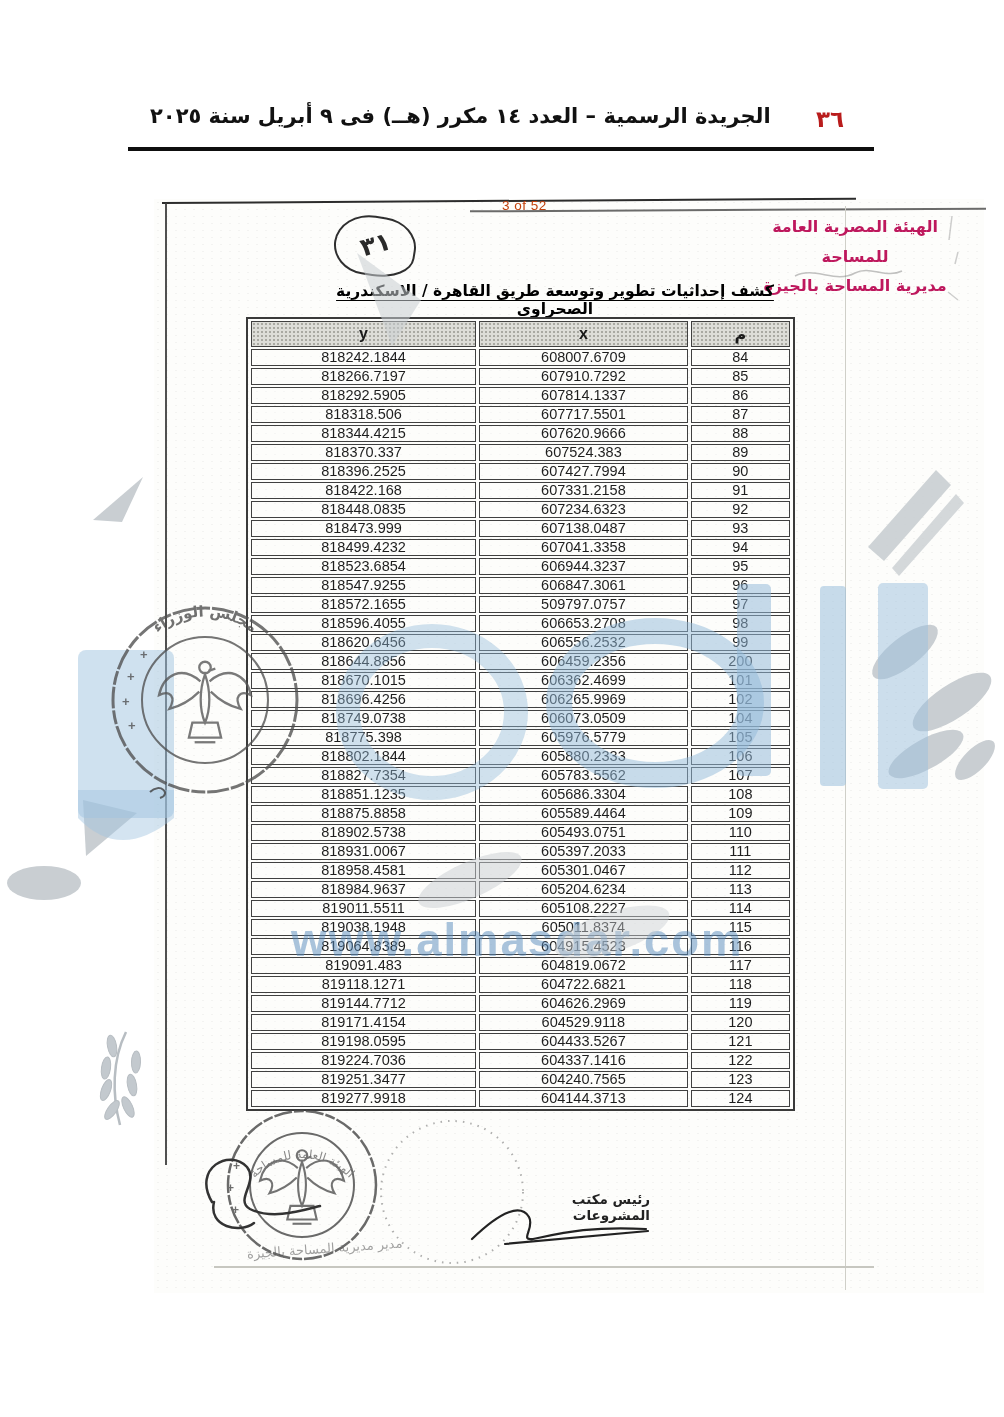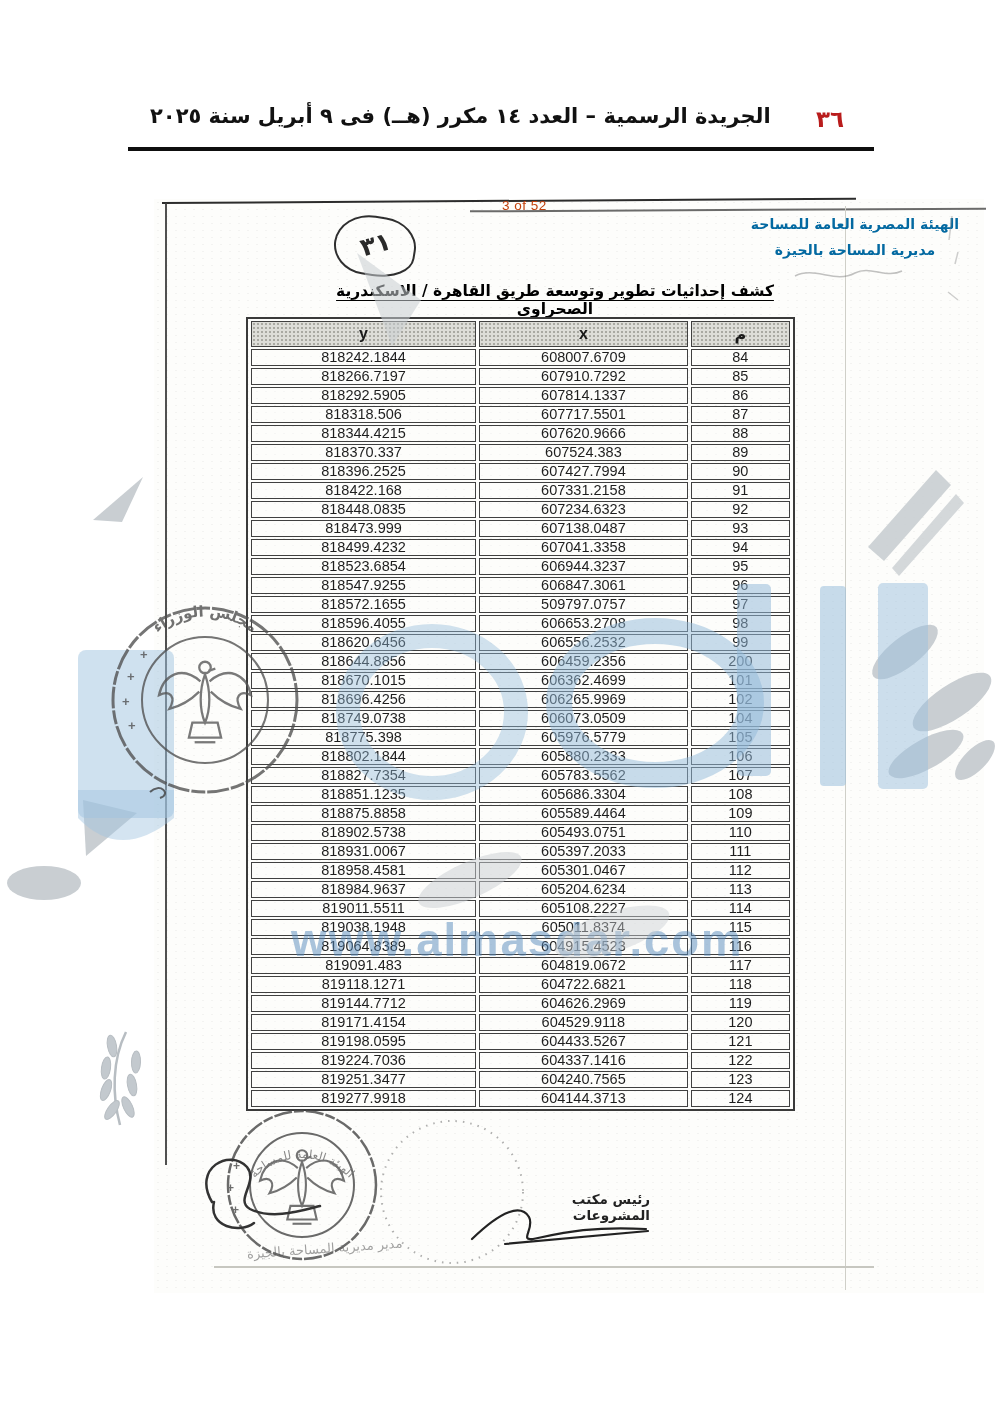--- a/index.html
+++ b/index.html
@@ -21,21 +21,21 @@
   .edge-top{position:absolute;top:202px;left:162px;width:694px;height:2px;background:#2c2c2c;
             transform:rotate(-.35deg);transform-origin:left;}
   .edge-top2{position:absolute;top:209px;left:470px;width:516px;height:2px;background:#3a3a3a;
              opacity:.75;transform:rotate(-.3deg);}
   .edge-left{position:absolute;top:203px;left:165px;width:2px;height:962px;background:#3d3d3d;opacity:.9;}
   .fold-right{position:absolute;top:206px;left:845px;width:1px;height:1084px;background:#cfcfc8;}
   .footer-rule{position:absolute;top:1266px;left:214px;width:660px;height:2px;background:#c7c7c0;}
 
   
   .authority{position:absolute;top:212px;left:742px;width:226px;text-align:center;
-             font-weight:bold;font-size:14px;color:#0369a1;line-height:1.85;}
+             font-weight:bold;font-size:16px;color:#be185d;line-height:1.85;}
   .scan-pageind{position:absolute;top:198px;left:486px;font-size:13.5px;color:#c2410c;letter-spacing:.5px;margin-left:16px;}
   .hand-circle{position:absolute;top:216px;left:334px;width:78px;height:56px;
                border:2.5px solid #2f2f2f;border-radius:52% 48% 55% 45% / 60% 55% 45% 55%;
                transform:rotate(9deg);display:flex;align-items:center;justify-content:center;}
   .hand-circle span{font-family:"DejaVu Sans",sans-serif;font-size:25px;color:#2a2a2a;
                     transform:rotate(-24deg) translate(1px,-2px);font-weight:bold;}
   .doc-title{position:absolute;top:282px;left:300px;width:510px;text-align:center;
              font-weight:bold;font-size:15.5px;color:#000000;text-decoration:underline;
              text-underline-offset:4px;}
 

